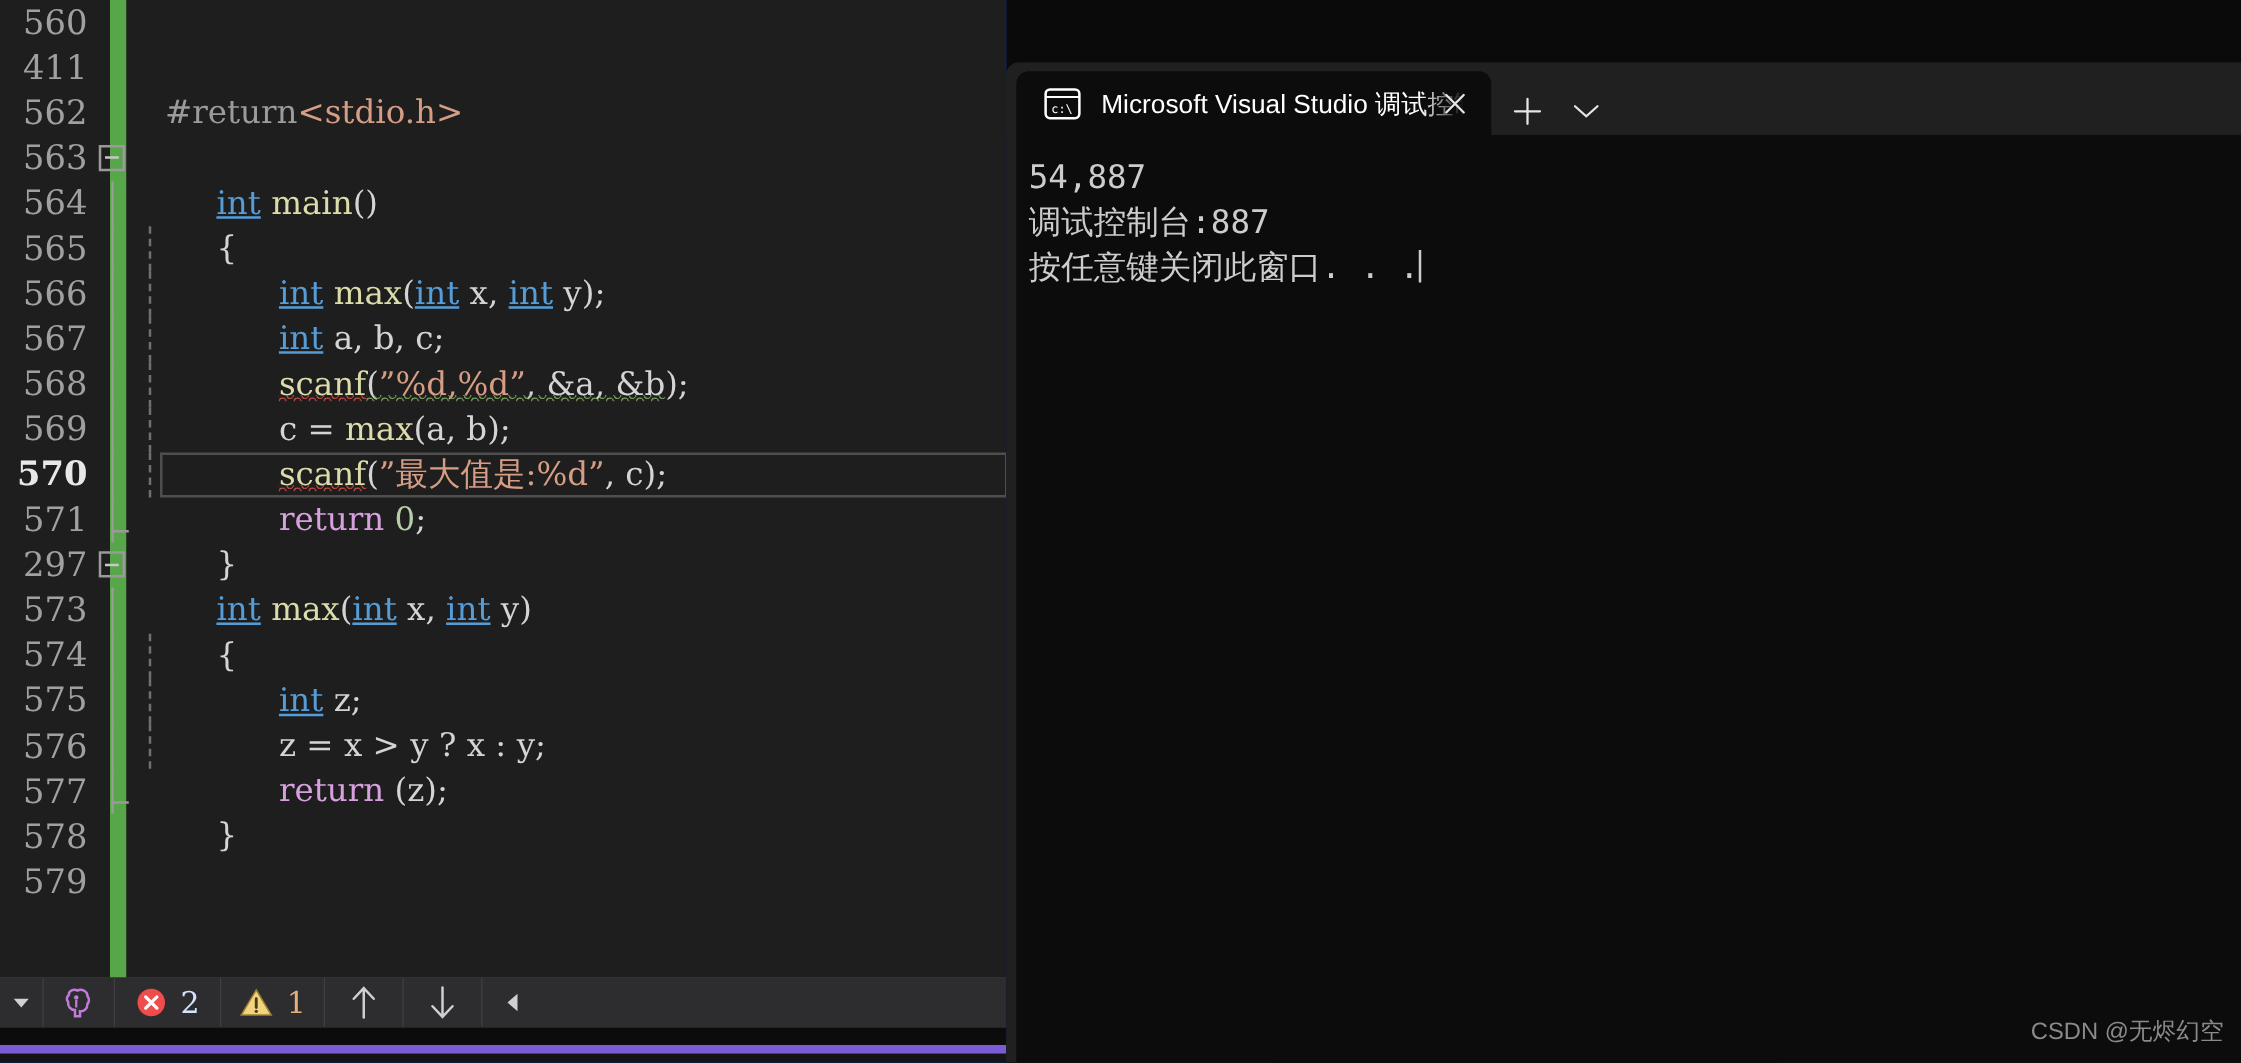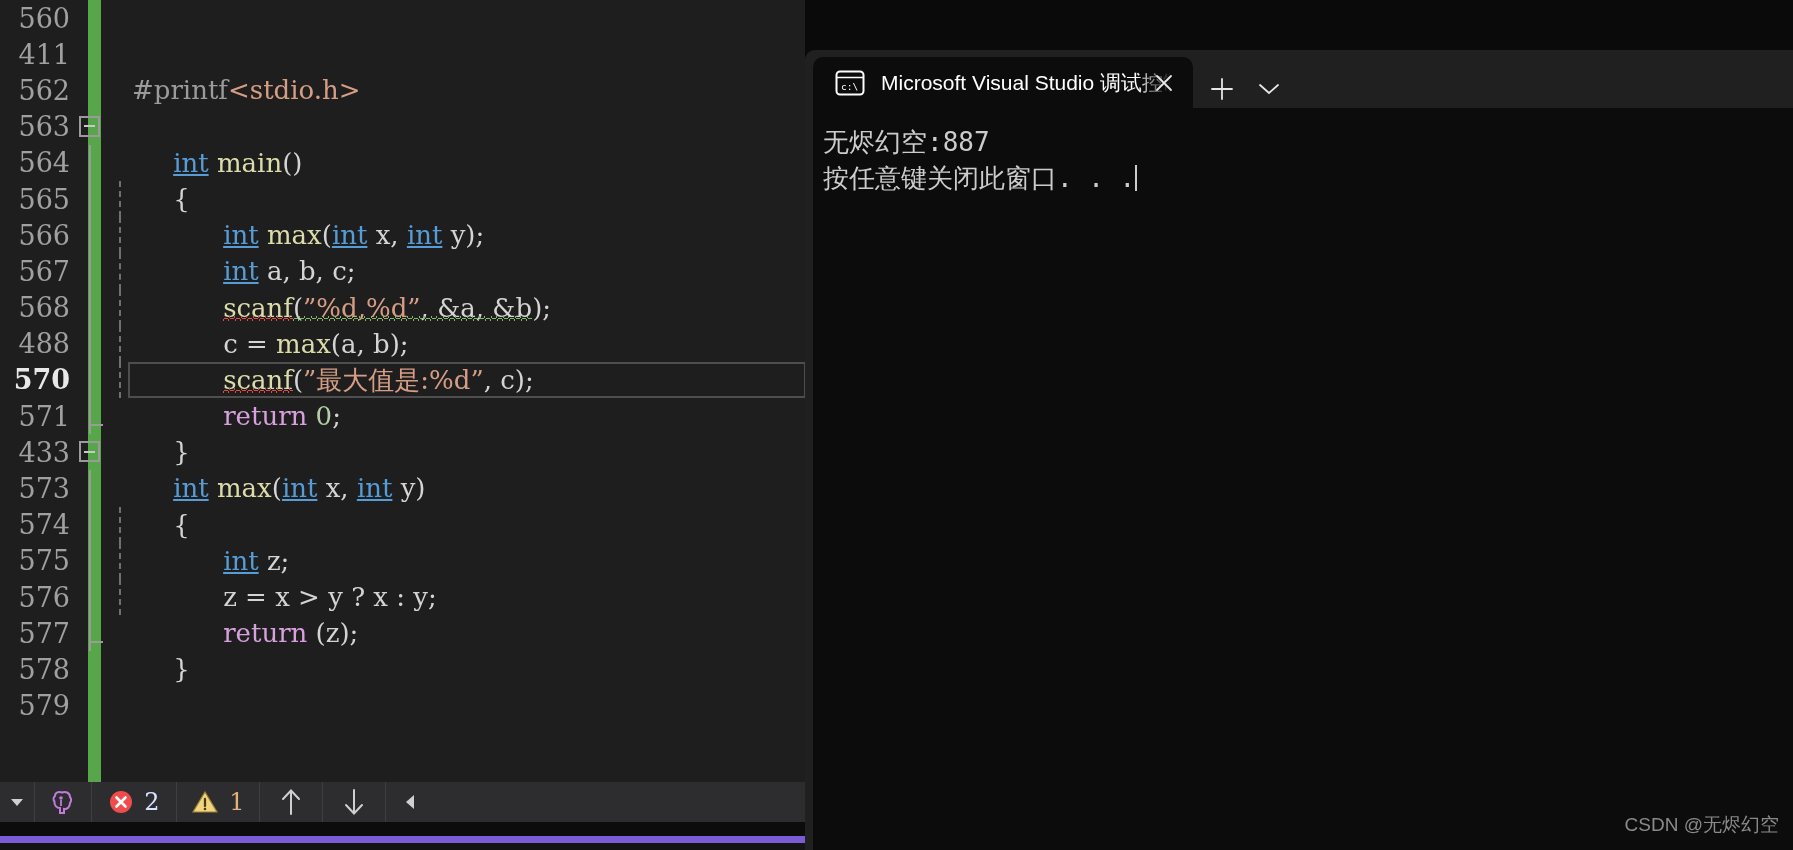--- a/index.html
+++ b/index.html
@@ -184,21 +184,21 @@
 
     <div class="code-row">
       <div class="ln">411</div>
       <div class="gutter-mid"></div>
       <div class="codecell"></div>
     </div>
 
     <div class="code-row">
       <div class="ln">562</div>
       <div class="gutter-mid"></div>
-      <div class="codecell"><span style="padding-left:25px"></span><span class="t-pp">#printf</span><span class="t-str">&lt;stdio.h&gt;</span></div>
+      <div class="codecell"><span style="padding-left:25px"></span><span class="t-pp">#return</span><span class="t-str">&lt;stdio.h&gt;</span></div>
     </div>
 
     <div class="code-row">
       <div class="ln">563</div>
       <div class="gutter-mid"></div>
       <div class="codecell">
         <span class="collapse"></span><span class="t-kw">int</span> <span class="t-fn">main</span><span class="t-punc">()</span>
       </div>
     </div>
 
@@ -236,21 +236,21 @@
 
     <div class="code-row">
       <div class="ln">568</div>
       <div class="gutter-mid"></div>
       <div class="codecell">
         <span class="blockbar"></span><span class="guide" style="left:24px"></span><span style="padding-left:50px"></span><span class="t-id">c</span> <span class="t-punc">=</span> <span class="t-fn">max</span><span class="t-punc">(</span><span class="t-id">a</span><span class="t-punc">,</span> <span class="t-id">b</span><span class="t-punc">);</span>
       </div>
     </div>
 
     <div class="code-row">
-      <div class="ln">488</div>
+      <div class="ln">569</div>
       <div class="gutter-mid"></div>
       <div class="codecell">
         <span class="blockbar"></span><span class="guide" style="left:24px"></span><span style="padding-left:50px"></span><span class="t-fn sq sq-red">scanf</span><span class="t-punc">(</span><span class="t-str">”最大值是:%d”</span><span class="t-punc">,</span> <span class="t-id">c</span><span class="t-punc">);</span>
       </div>
     </div>
 
     <div class="code-row">
       <div class="ln cur">570</div>
       <div class="gutter-mid"></div>
       <div class="codecell">
@@ -261,21 +261,21 @@
 
     <div class="code-row">
       <div class="ln">571</div>
       <div class="gutter-mid"></div>
       <div class="codecell">
         <span class="blockbar foot"></span><span class="t-punc">}</span>
       </div>
     </div>
 
     <div class="code-row">
-      <div class="ln">433</div>
+      <div class="ln">297</div>
       <div class="gutter-mid"></div>
       <div class="codecell">
         <span class="collapse"></span><span class="t-kw">int</span> <span class="t-fn">max</span><span class="t-punc">(</span><span class="t-kw">int</span> <span class="t-id">x</span><span class="t-punc">,</span> <span class="t-kw">int</span> <span class="t-id">y</span><span class="t-punc">)</span>
       </div>
     </div>
 
     <div class="code-row">
       <div class="ln">573</div>
       <div class="gutter-mid"></div>
       <div class="codecell">
@@ -410,18 +410,19 @@
       </svg>
     </div>
     <div id="tab-dropdown">
       <svg width="22" height="14" viewBox="0 0 22 14">
         <path d="M2 3 L11 11 L20 3" stroke="#e6e6e6" stroke-width="1.8" fill="none" stroke-linecap="round"></path>
       </svg>
     </div>
   </div>
 
   <div id="console-body">
-    <div class="term-line">无烬幻空:887</div>
+    <div class="term-line">54,887</div>
+    <div class="term-line">调试控制台:887</div>
     <div class="term-line"><span>按任意键关闭此窗口. . .</span><span id="caret"></span></div>
   </div>
 </div>
 
 <div id="watermark">CSDN @无烬幻空</div>
 
 </body></html>

